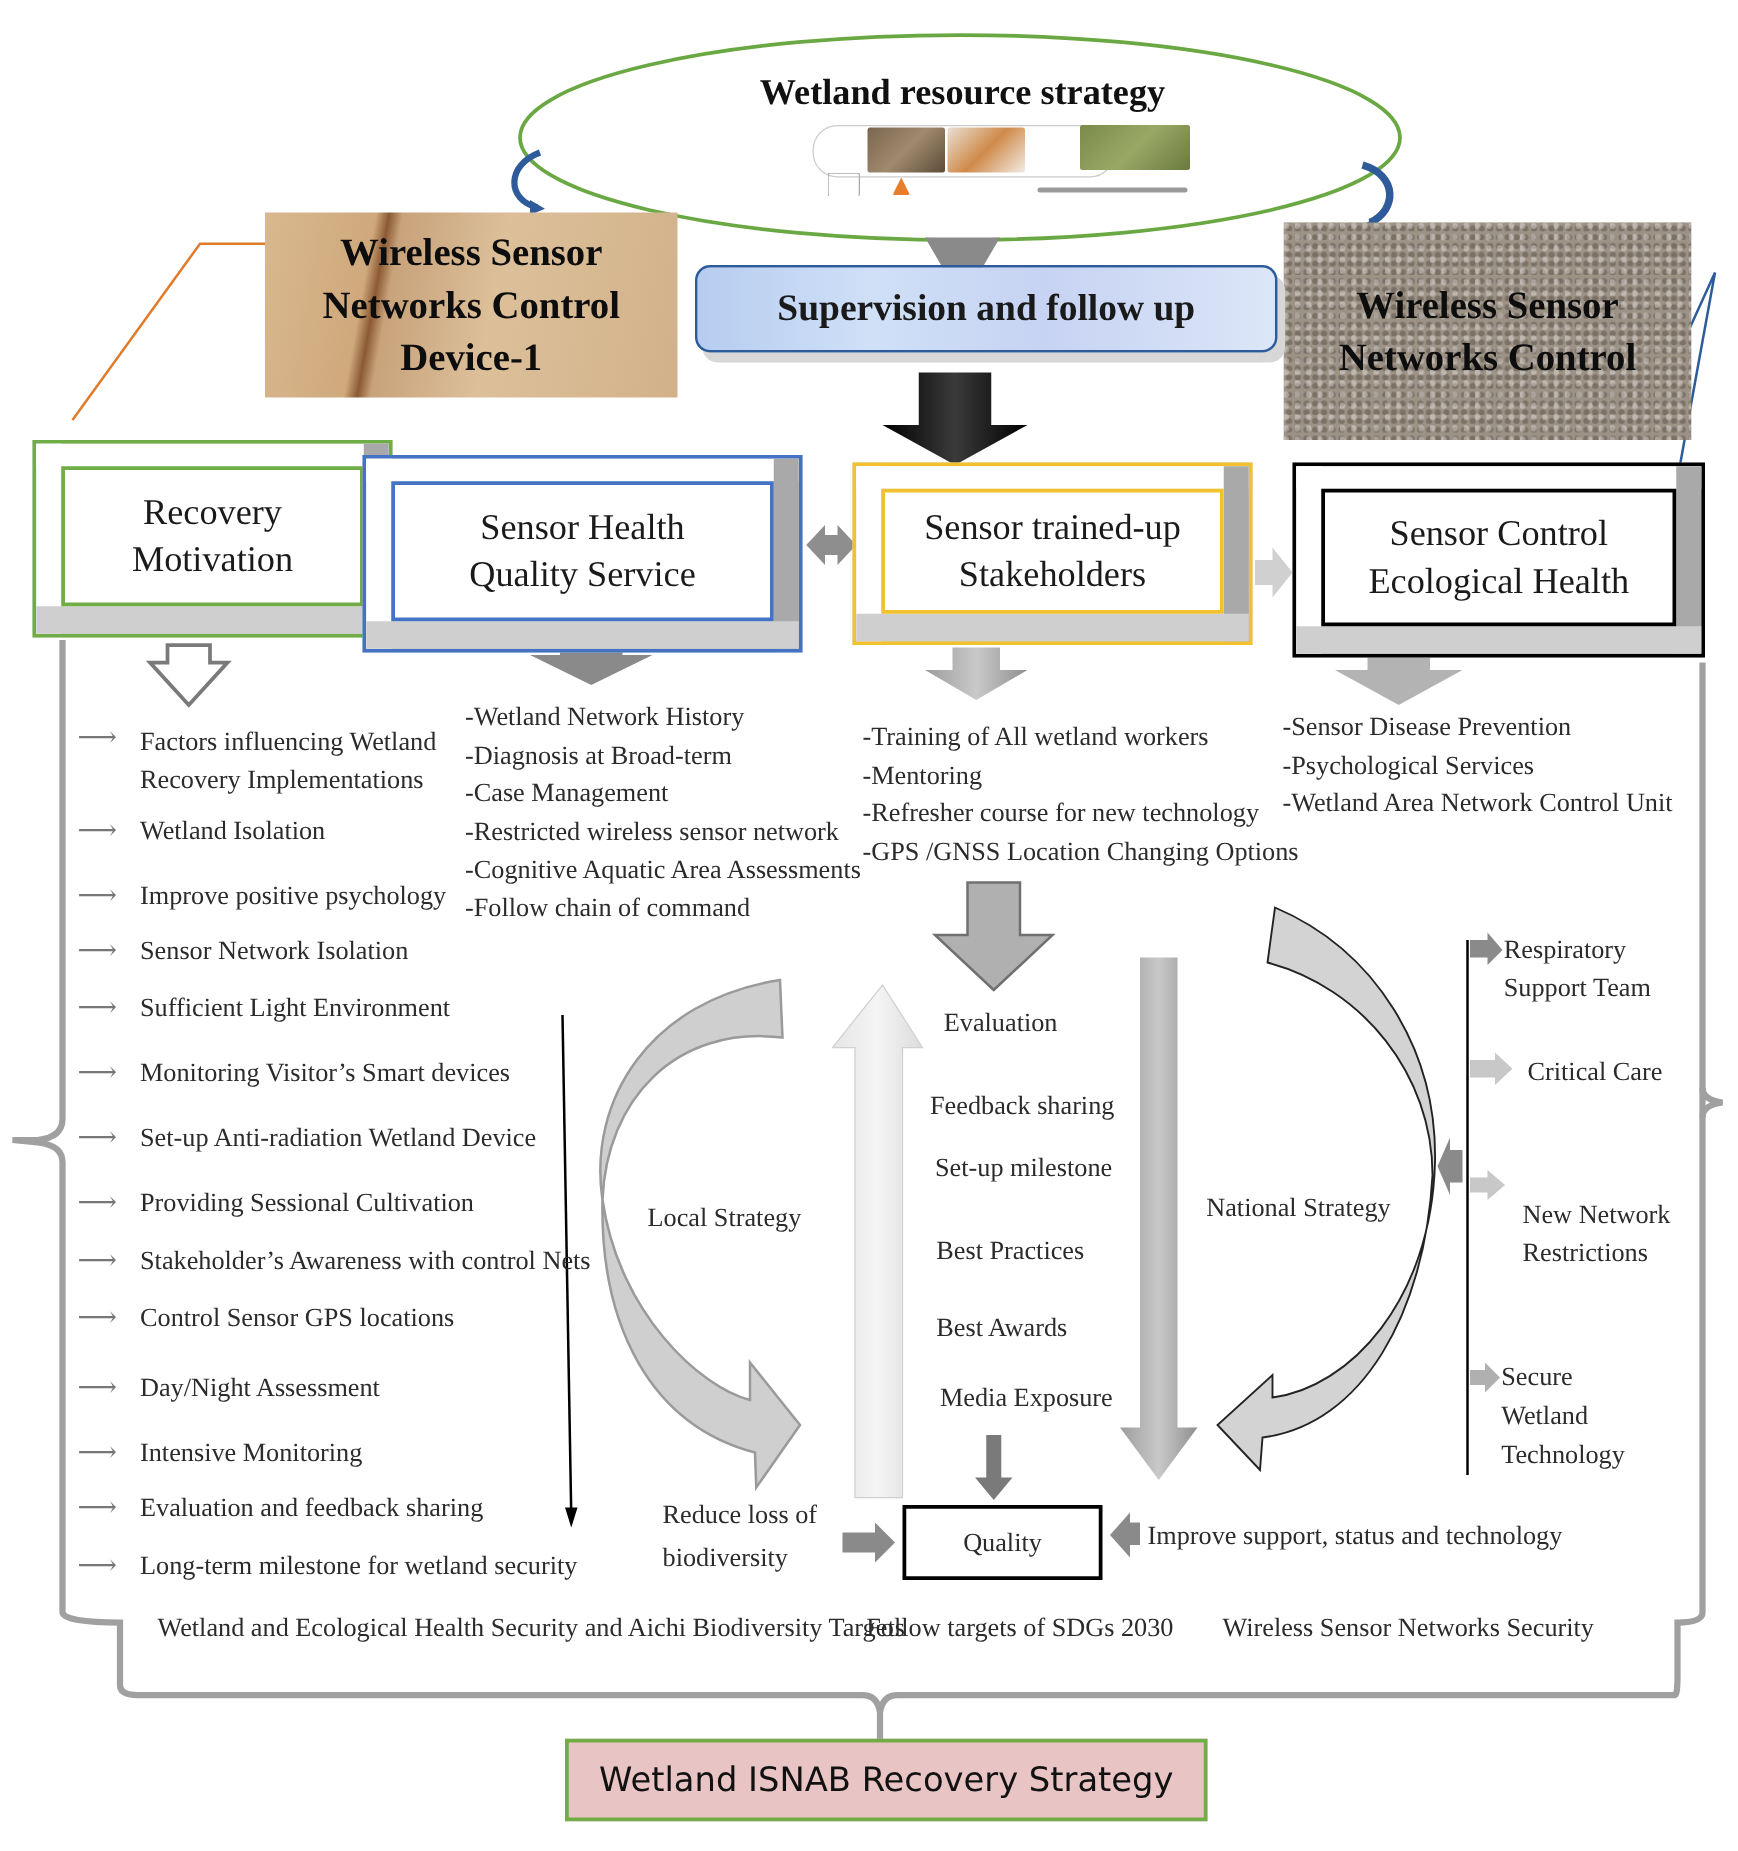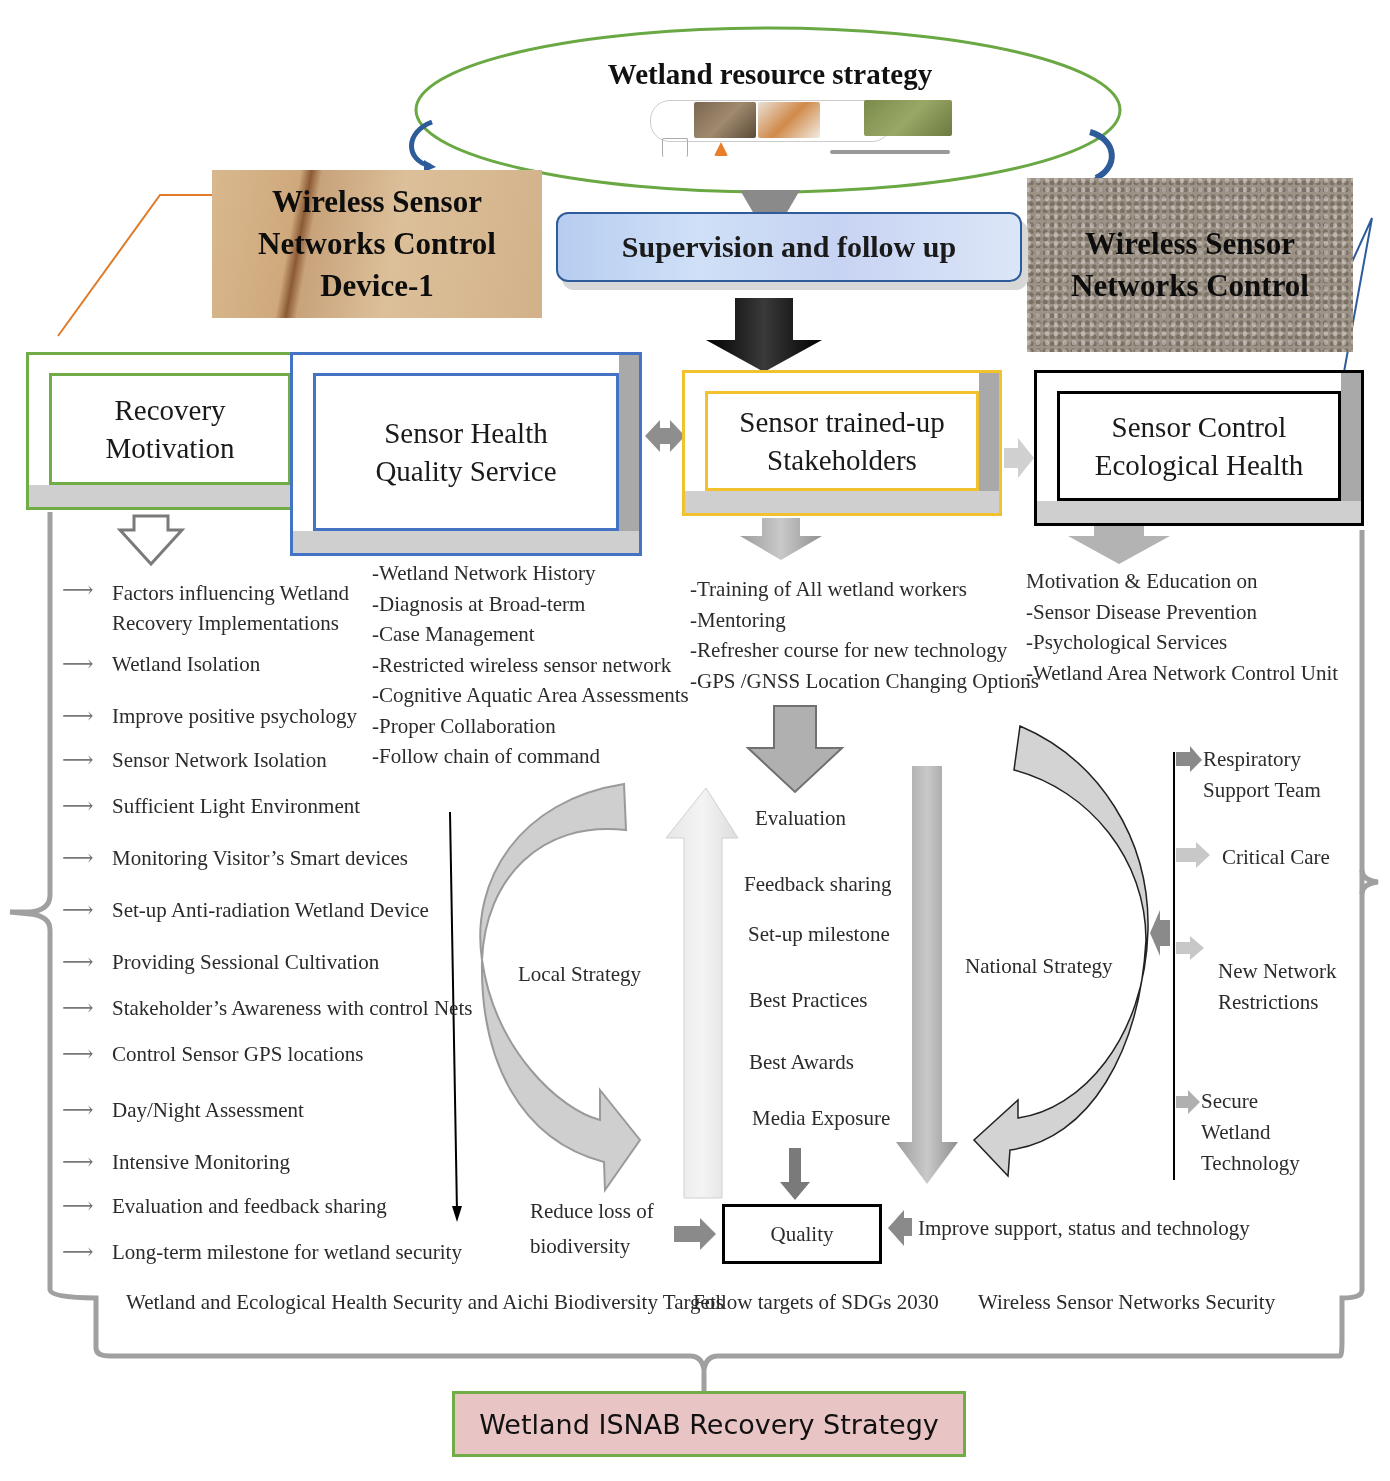--- a/index.html
+++ b/index.html
@@ -32,21 +32,21 @@
     font-weight: bold; font-size: 30px; display: flex; align-items: center; justify-content: center;
     box-shadow: 6px 8px 0 #d7d7d7; }
 
   
   .bevel { box-sizing: border-box; background: #d4d4d4; }
   .bevel .inner { position: absolute; left: 20px; top: 18px; right: 20px; bottom: 22px;
     background: #fff; display: flex; align-items: center; justify-content: center;
     text-align: center; font-size: 29px; line-height: 38px; }
   .bevel-green { left: 26px; top: 352px; width: 288px; height: 158px; border: 3px solid #70ad47; }
   .bevel-green .inner { border: 3px solid #70ad47; }
-  .bevel-blue { left: 290px; top: 352px; width: 352px; height: 204px; border: 3px solid #4472c4; }
+  .bevel-blue { left: 290px; top: 364px; width: 352px; height: 158px; border: 3px solid #4472c4; }
   .bevel-blue .inner { border: 3px solid #4472c4; }
   .bevel-yellow { left: 682px; top: 370px; width: 320px; height: 146px; border: 3px solid #f2c12e; }
   .bevel-yellow .inner { border: 3px solid #f2c12e; }
   .bevel-black { left: 1034px; top: 370px; width: 330px; height: 156px; border: 3px solid #000; }
   .bevel-black .inner { border: 3px solid #000; }
 
   .bevel .face-l { position:absolute; left:0; top:0; bottom:0; width:20px; background:#fff; }
   .bevel .face-t { position:absolute; left:0; right:0; top:0; height:18px; background:#fff; }
   .bevel .face-r { position:absolute; right:0; top:0; bottom:0; width:20px; background:#a9a9a9; }
   .bevel .face-b { position:absolute; left:0; right:0; bottom:0; height:22px; background:#cfcfcf; }
@@ -282,33 +282,31 @@
       <span>Long-term milestone for wetland security</span>
     </div>
 </div>
 
 <div class="abs col-list" style="left:372px;top:558px;">
   <div>-Wetland Network History</div>
   <div>-Diagnosis at Broad-term</div>
   <div>-Case Management</div>
   <div>-Restricted wireless sensor network</div>
   <div>-Cognitive Aquatic Area Assessments</div>
-  <div>-Proper Collaboration</div>
   <div>-Follow chain of command</div>
 </div>
 
 <div class="abs col-list" style="left:690px;top:574px;">
   <div>-Training of All wetland workers</div>
   <div>-Mentoring</div>
   <div>-Refresher course for new technology</div>
   <div>-GPS /GNSS Location Changing Options</div>
 </div>
 
 <div class="abs col-list" style="left:1026px;top:566px;">
-  <div>Motivation &amp; Education on</div>
   <div>-Sensor Disease Prevention</div>
   <div>-Psychological Services</div>
   <div>-Wetland Area Network Control Unit</div>
 </div>
 
 <div class="center-label" style="left:755px;top:806px;">Evaluation</div>
 <div class="center-label" style="left:744px;top:872px;">Feedback sharing</div>
 <div class="center-label" style="left:748px;top:922px;">Set-up milestone</div>
 <div class="center-label" style="left:749px;top:988px;">Best Practices</div>
 <div class="center-label" style="left:749px;top:1050px;">Best Awards</div>

